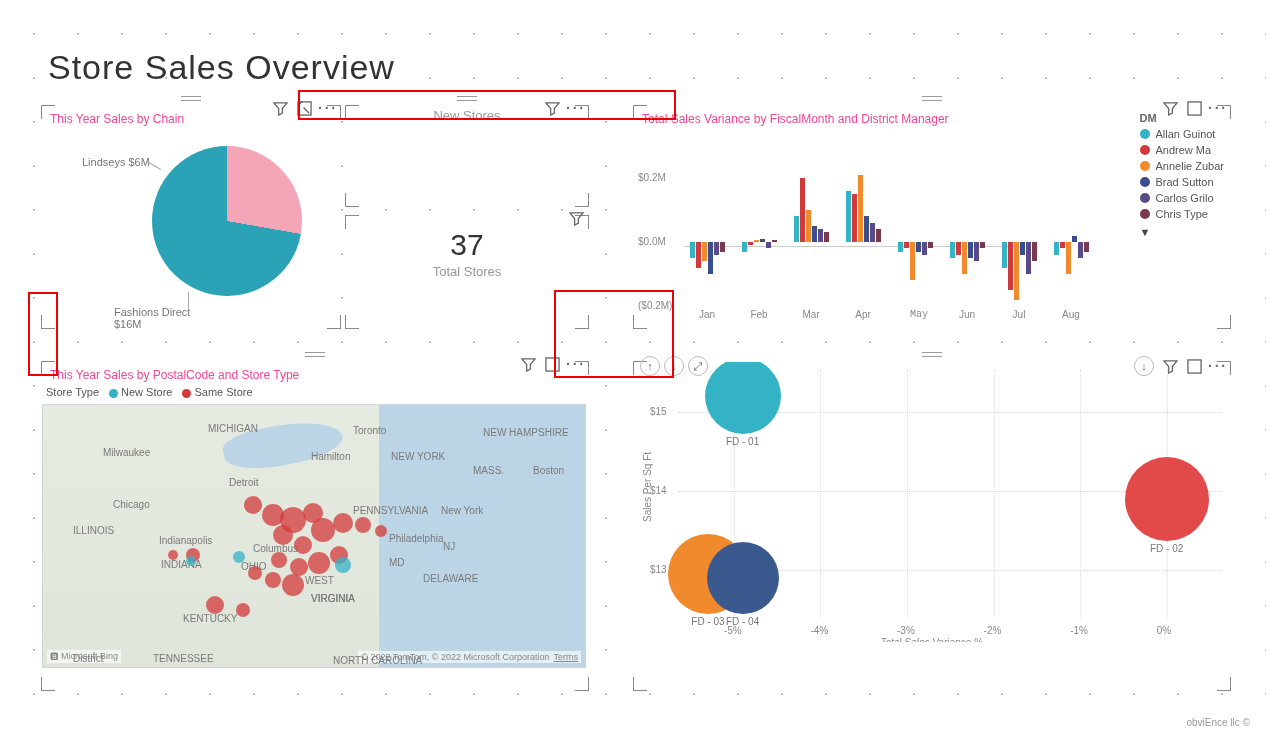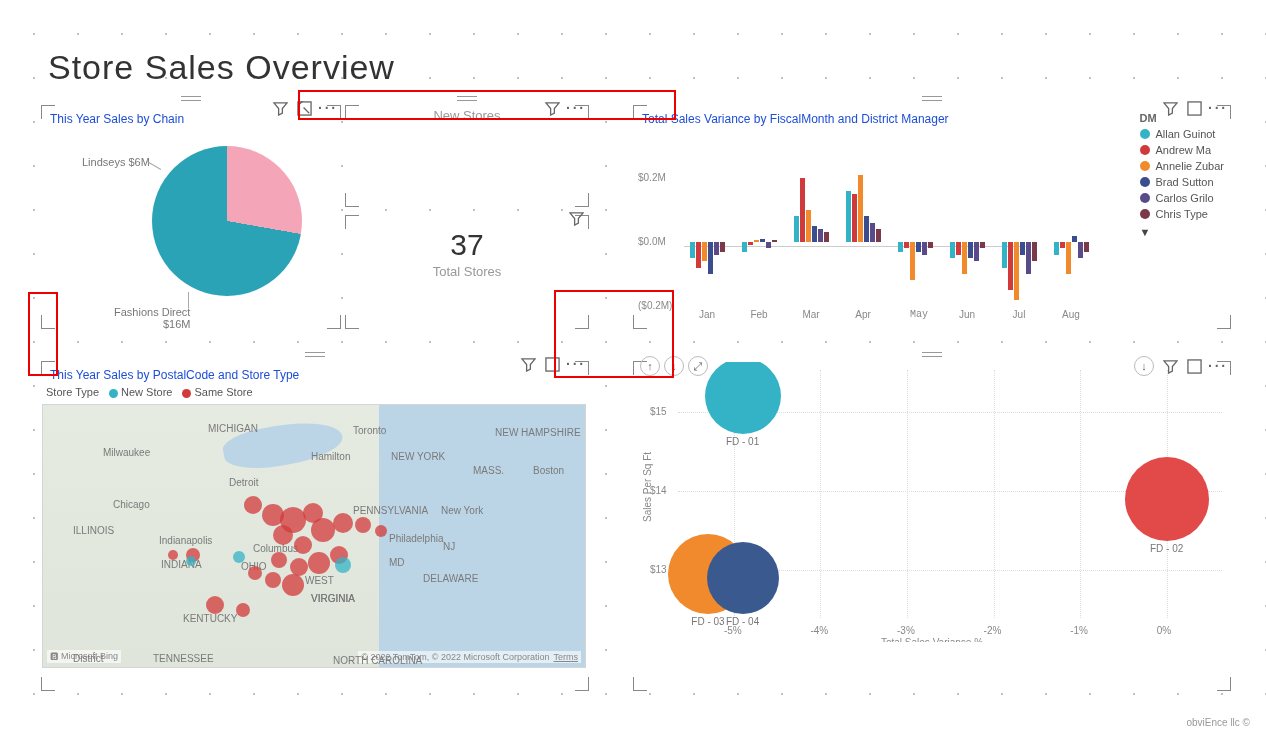--- a/index.html
+++ b/index.html
@@ -18,29 +18,29 @@
 
 .tile-icons { position:absolute; top:-6px; right:4px; display:flex; gap:8px; align-items:center; }
 .tile-icons .ico { width:16px; height:16px; color:#666; fill:#666; cursor:pointer; display:flex; align-items:center; justify-content:center; font-size:14px; }
 
 .corner { position:absolute; width:14px; height:14px; border:1px solid #888; }
 .corner.tl { top:-1px; left:-1px; border-right:none; border-bottom:none; }
 .corner.tr { top:-1px; right:-1px; border-left:none; border-bottom:none; }
 .corner.bl { bottom:-1px; left:-1px; border-right:none; border-top:none; }
 .corner.br { bottom:-1px; right:-1px; border-left:none; border-top:none; }
 
-.tile h4.subtitle { font-size:12px; font-weight:400; color:#1d4ed8; padding:6px 8px 0 8px; }
+.tile h4.subtitle { font-size:12px; font-weight:400; color:#ec4899; padding:6px 8px 0 8px; }
 
 
 .pie-wrap { position:relative; width:100%; height:210px; }
 .pie { position:absolute; left:110px; top:20px; width:150px; height:150px; border-radius:50%;
   background: conic-gradient(#f4a6b8 0deg 100deg, #2aa3b7 100deg 360deg); }
 .pie-label { position:absolute; font-size:11px; color:#777; }
 .pie-label.lbl1 { left:40px; top:30px; }
-.pie-label.lbl2 { left:72px; top:180px; text-align:right; }
+.pie-label.lbl2 { left:72px; top:180px; text-align:left; }
 
 
 .card-value { font-size:30px; font-weight:400; color:#333; text-align:center; margin-top:12px; }
 .card-label { font-size:13px; color:#999; text-align:center; margin-top:2px; }
 
 
 .barchart { position:relative; width:100%; height:200px; }
 .bar-axis-label { position:absolute; left:4px; font-size:10px; color:#888; }
 .bar-zero { position:absolute; left:50px; right:200px; top:120px; border-top:1px solid #ccc; }
 .bar-group { position:absolute; bottom:24px; top:20px; width:42px; display:flex; align-items:flex-end; justify-content:center; gap:1px; }
@@ -325,21 +325,21 @@
     <div class="map" id="mapvis">
       <div class="water"></div>
       <div class="lakeerie"></div>
       <div class="map-attrib">🅱 <span>Microsoft Bing</span></div>
       <div class="map-attrib right">
         <span>© 2022 TomTom, © 2022 Microsoft Corporation</span>
         <span style="text-decoration:underline;">Terms</span>
       </div>
     <div class="land" style="left: 165px; top: 18px;">MICHIGAN</div>
         <div class="land" style="left: 310px; top: 20px;">Toronto</div>
-        <div class="land" style="left: 440px; top: 22px; margin-left: 12px;">NEW HAMPSHIRE</div>
+        <div class="land" style="left: 440px; top: 22px;">NEW HAMPSHIRE</div>
         <div class="land" style="left: 60px; top: 42px;">Milwaukee</div>
         <div class="land" style="left: 268px; top: 46px;">Hamilton</div>
         <div class="land" style="left: 348px; top: 46px;">NEW YORK</div>
         <div class="land" style="left: 430px; top: 60px;">MASS.</div>
         <div class="land" style="left: 490px; top: 60px;">Boston</div>
         <div class="land" style="left: 70px; top: 94px;">Chicago</div>
         <div class="land" style="left: 186px; top: 72px;">Detroit</div>
         <div class="land" style="left: 310px; top: 100px;">PENNSYLVANIA</div>
         <div class="land" style="left: 398px; top: 100px;">New York</div>
         <div class="land" style="left: 30px; top: 120px;">ILLINOIS</div>

